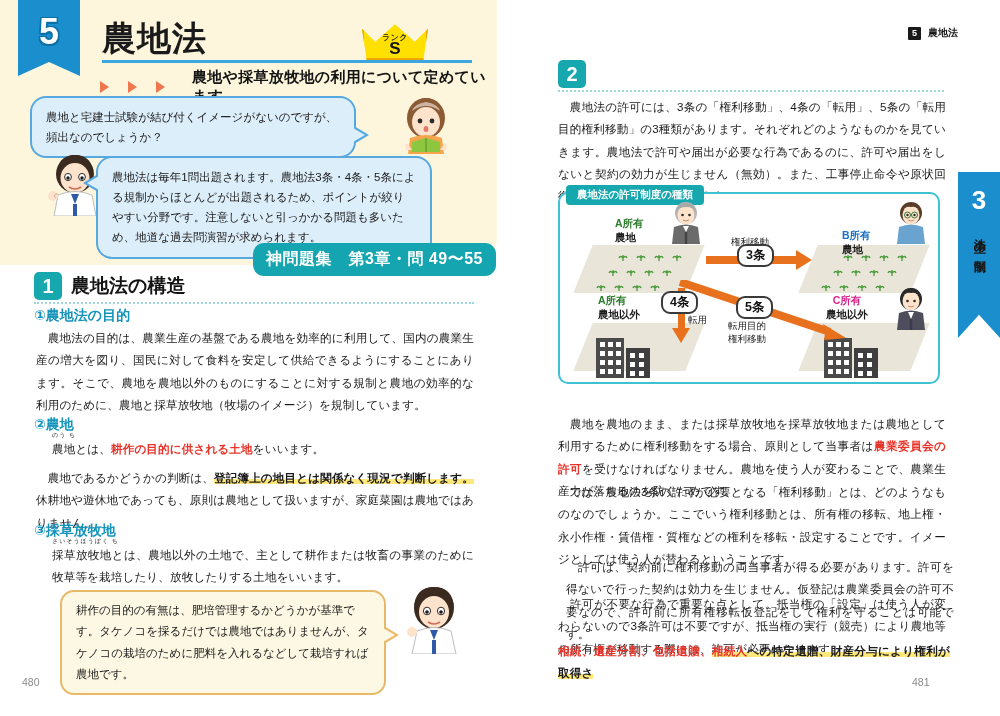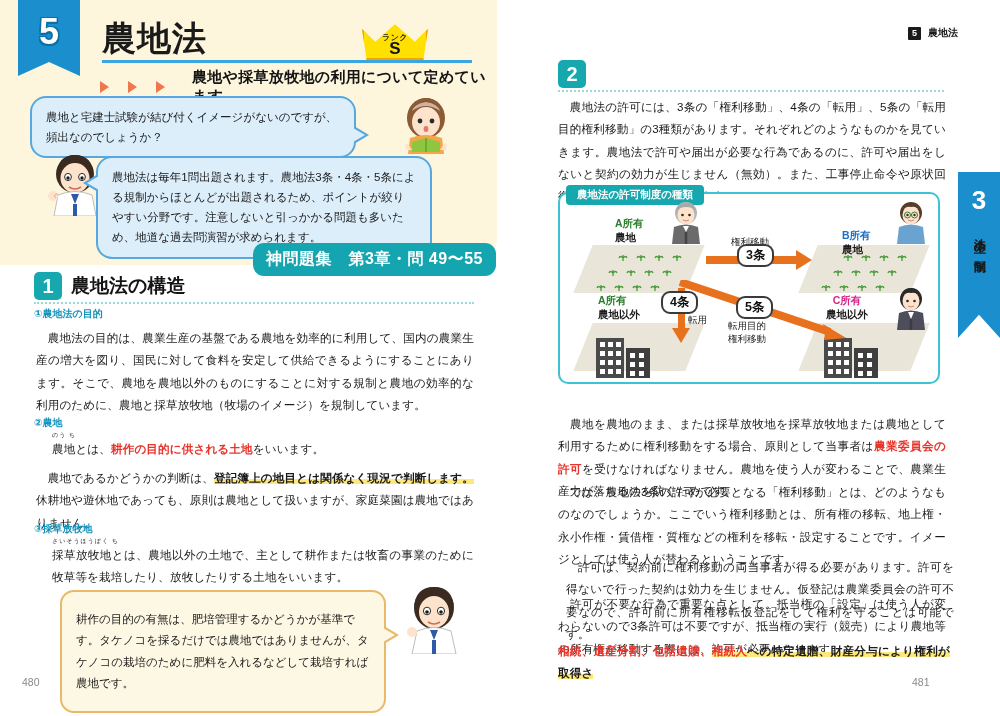--- a/index.html
+++ b/index.html
@@ -83,34 +83,34 @@
   .sec-head { position: absolute; display: flex; align-items: center; gap: 9px; }
   .sec-num {
     width: 28px; height: 28px; background: #16a8ae; color: #fff;
     border-radius: 5px; font-size: 20px; font-weight: bold;
     display: flex; align-items: center; justify-content: center;
   }
   .sec-title { font-size: 19px; font-weight: bold; color: #141414; }
   .dotrule { position: absolute; height: 0; border-top: 2px dotted #9fd8dc; }
 
   .sub-head {
-    position: absolute; font-size: 10px; font-weight: bold; color: #1593bb;
+    position: absolute; font-size: 14px; font-weight: bold; color: #1593bb;
   }
   .body-text {
     position: absolute; font-size: 11.6px; line-height: 1.92; color: #1a1a1a;
     text-align: justify; letter-spacing: 0.1px;
   }
   .ruby { font-size: 6px; color: #1a1a1a; letter-spacing: 1px; display:block; line-height: 1; margin-bottom: 0px;}
   .red-b { color: #e8352b; font-weight: bold; }
   .hl { background: linear-gradient(transparent 62%, #ffe87a 62%); font-weight: bold; }
   .hl-red { color: #e8352b; font-weight: bold; background: linear-gradient(transparent 62%, #ffe87a 62%); }
 
   .bubble-y {
     position: absolute; background: #fdf8e3; border: 2px solid #e9b96a;
-    border-radius: 14px; padding: 17px 14px; font-size: 11.5px; line-height: 1.85; color: #1a1a1a;
+    border-radius: 14px; padding: 8px 14px; font-size: 11.5px; line-height: 1.85; color: #1a1a1a;
   }
   .bubble-y::after {
     content: ""; position: absolute; right: -15px; top: 34px;
     width: 0; height: 0; border-left: 15px solid #e9b96a;
     border-top: 9px solid transparent; border-bottom: 9px solid transparent;
   }
   .bubble-y::before {
     content: ""; position: absolute; right: -11px; top: 36px; z-index: 2;
     width: 0; height: 0; border-left: 12px solid #fdf8e3;
     border-top: 7px solid transparent; border-bottom: 7px solid transparent;

